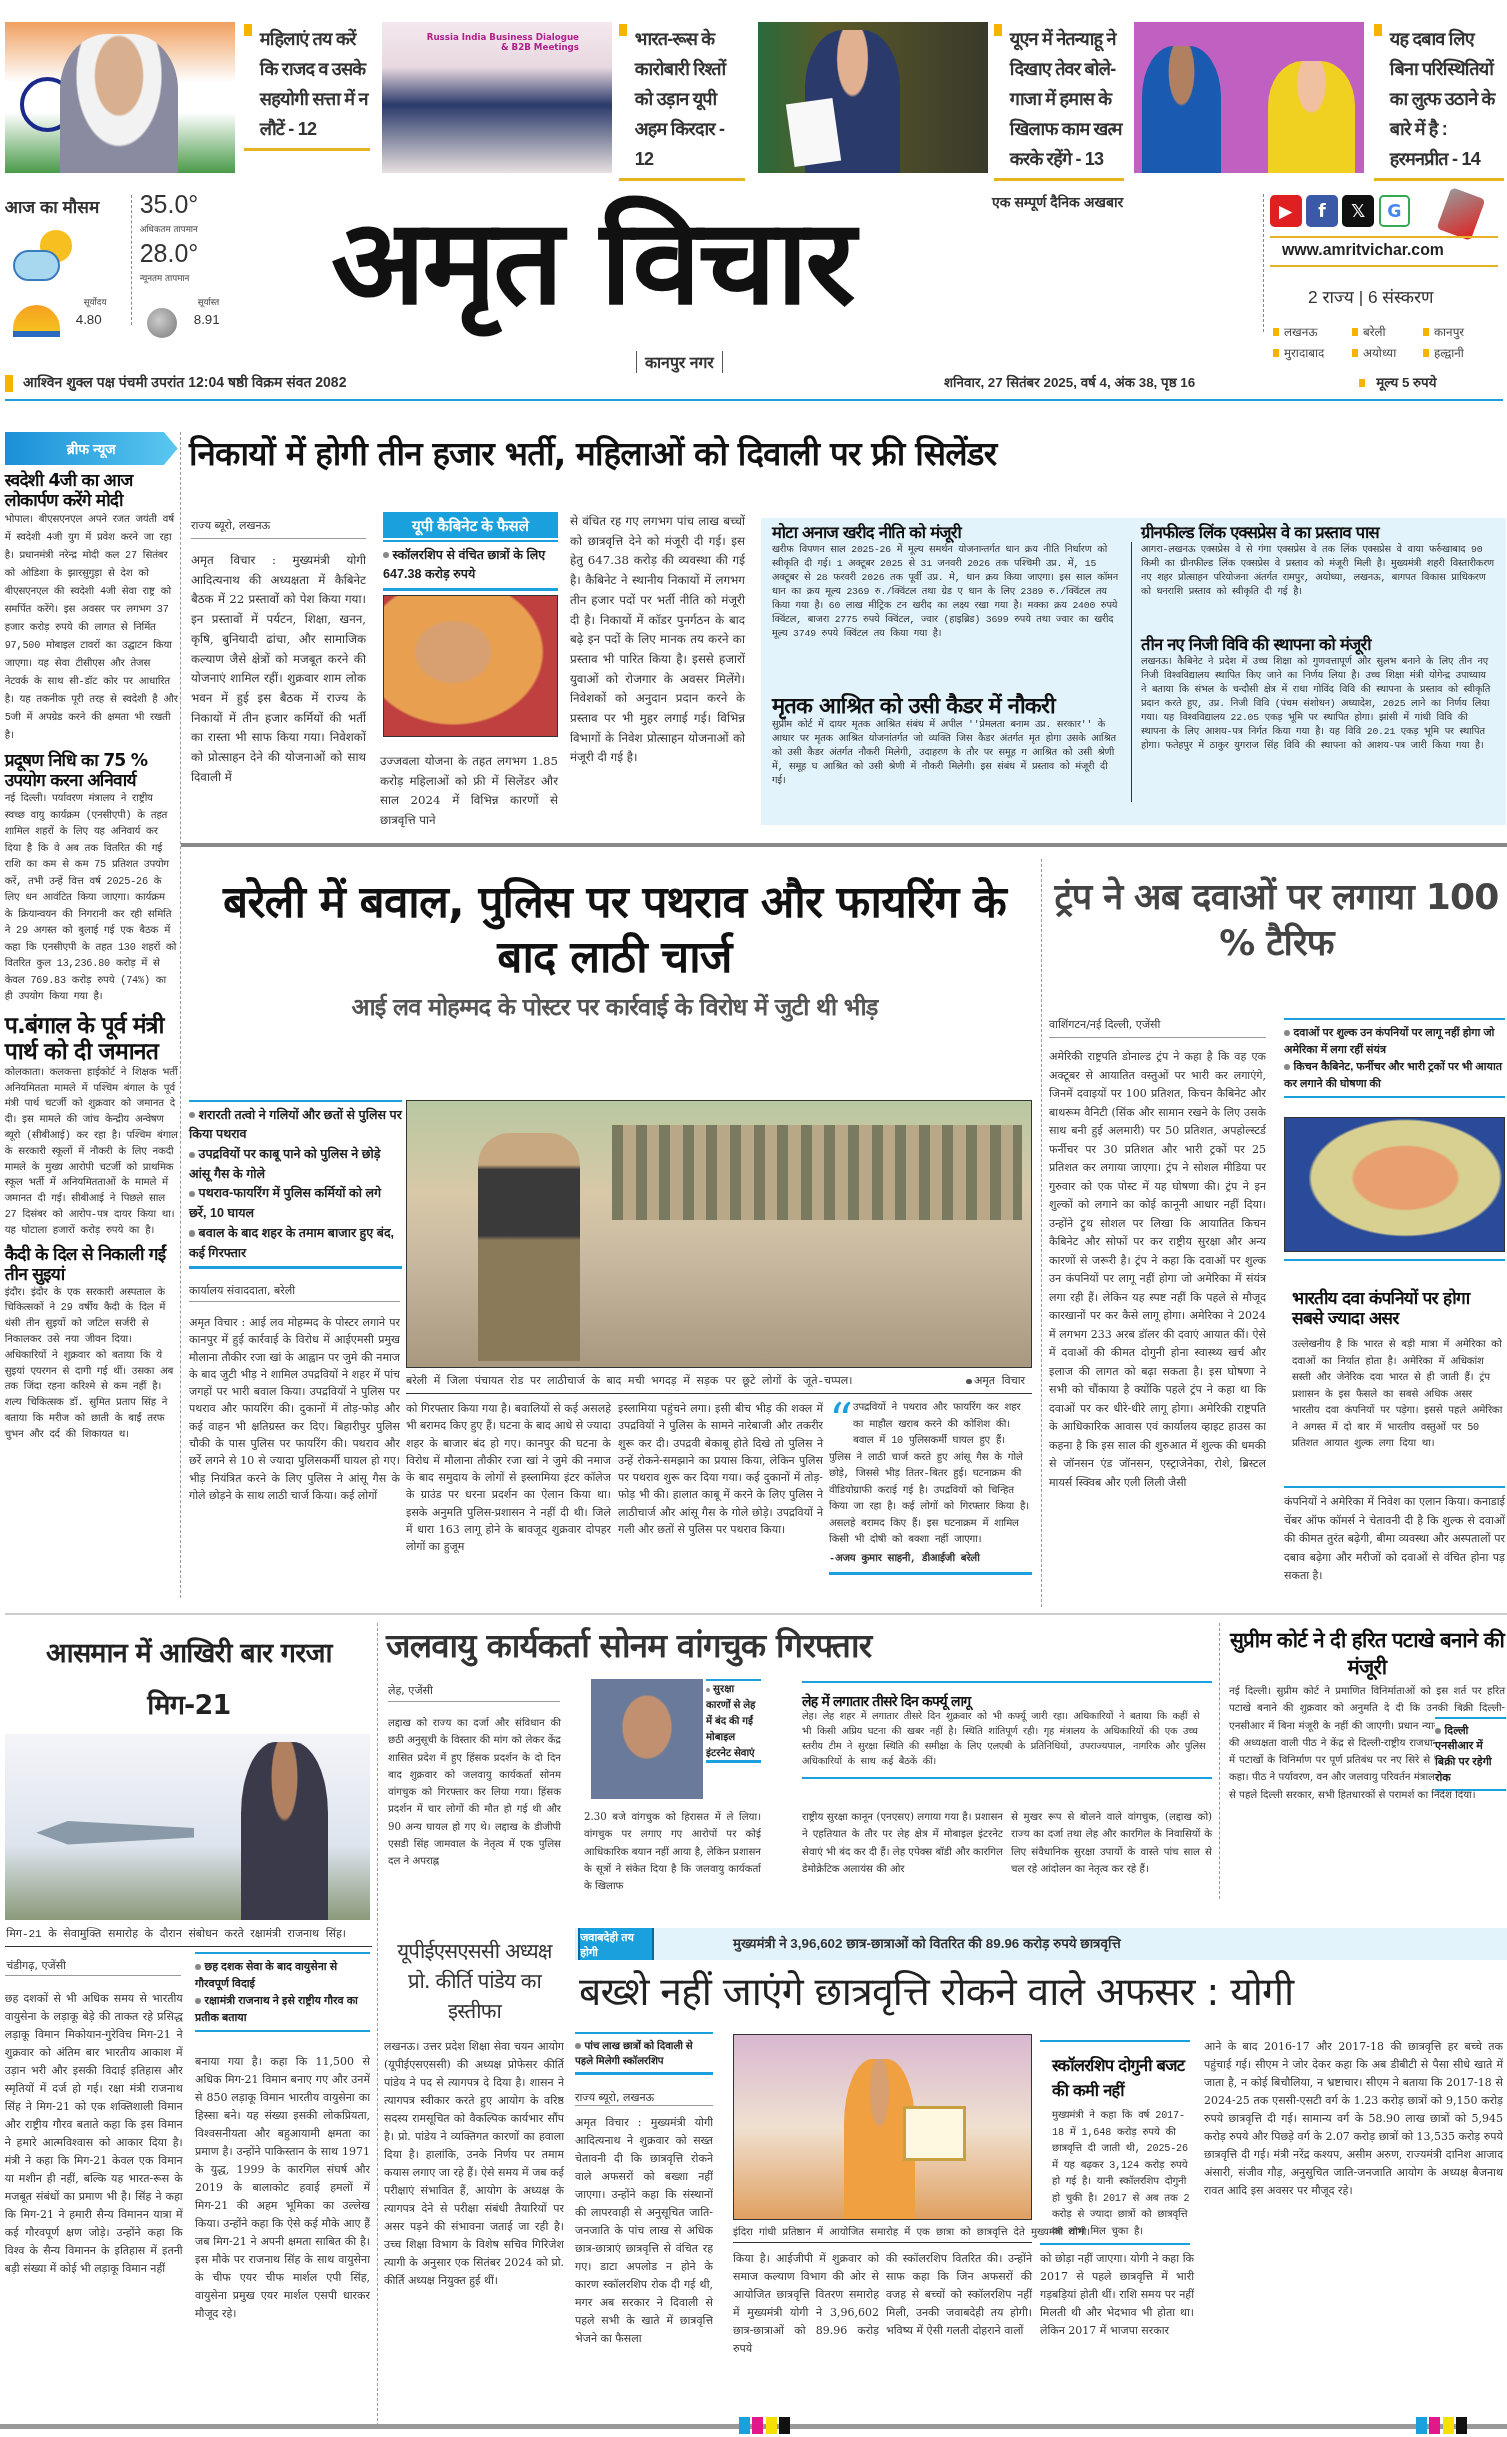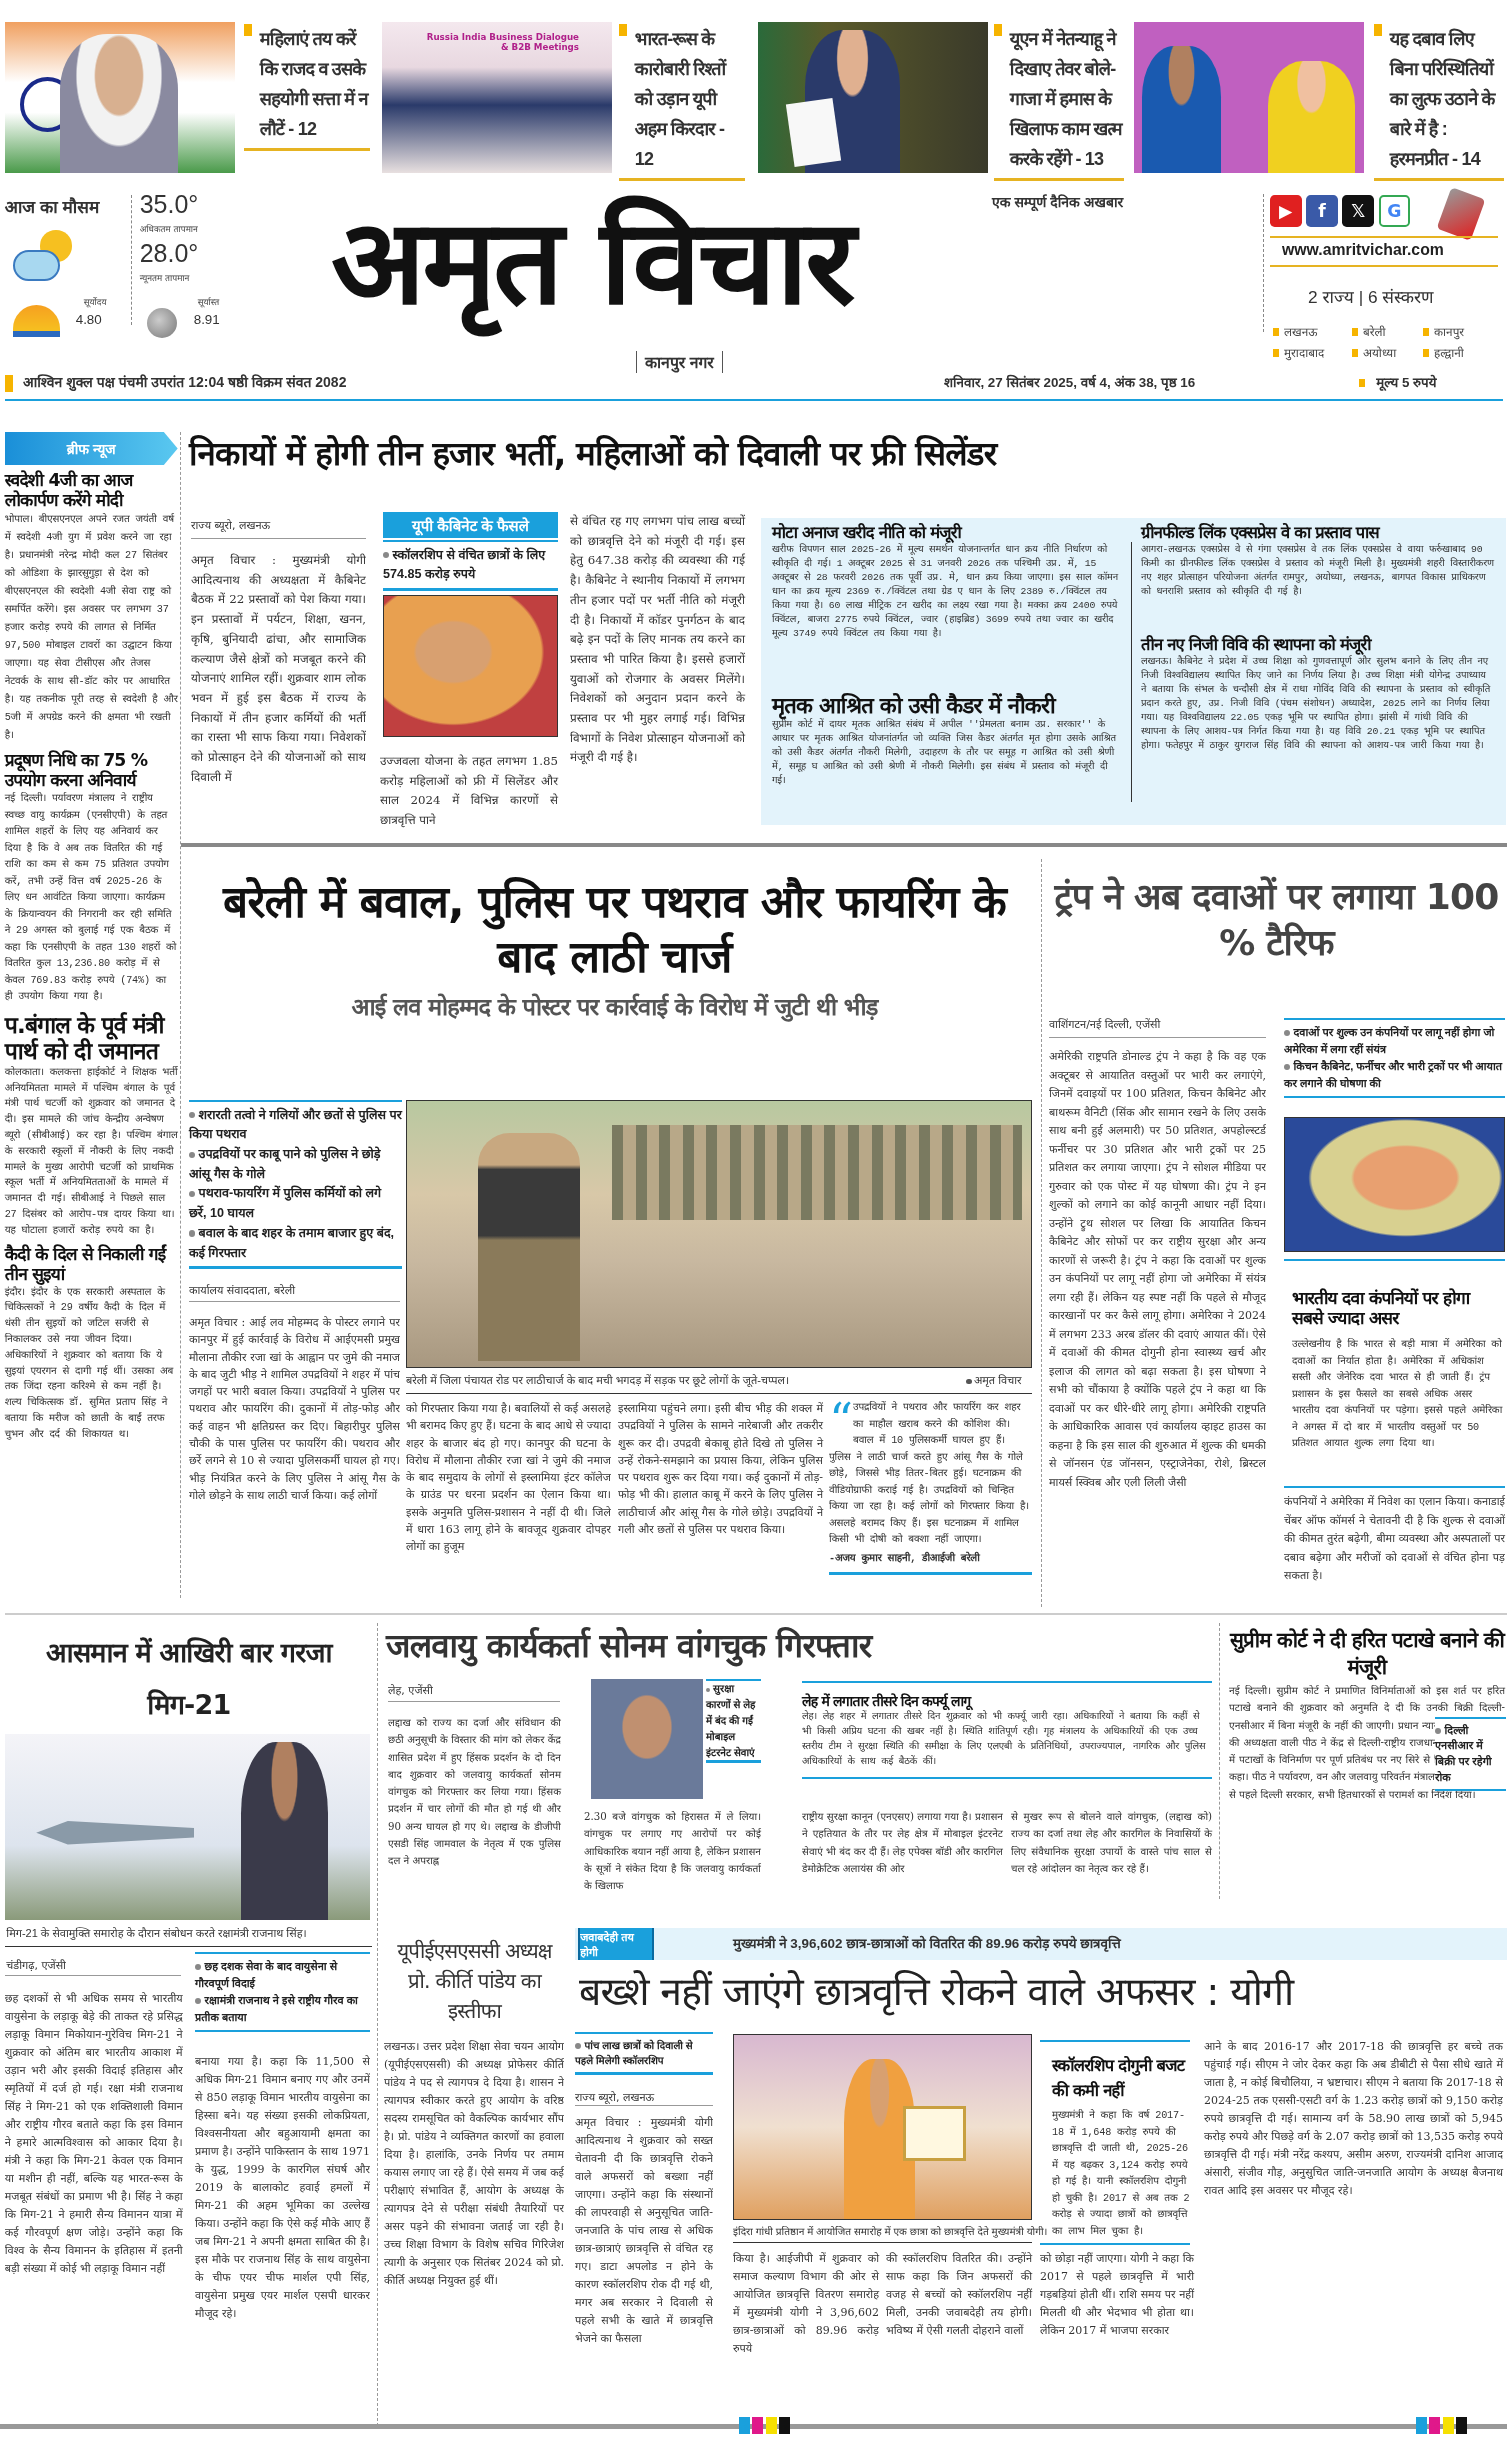--- a/index.html
+++ b/index.html
@@ -11,21 +11,21 @@
 .gold-line{height:3.2px;background:#e6b322}
 .vdash{border-left:1.6px dashed #888}
 .h-big{font-family:"DejaVu Sans",sans-serif;font-weight:700;color:#111;letter-spacing:-0.8px;line-height:1.15}
 .body-text{font-family:"DejaVu Serif",serif;font-size:11.8px;line-height:19.7px;color:#333;text-align:justify}
 .cond{font-family:Liberation Mono, monospace;font-size:11.8px;line-height:19px;color:#333;letter-spacing:-0.2px}
 .bul{font-family:"Liberation Sans",sans-serif;font-weight:700;font-size:12.6px;line-height:19.7px;color:#222}
 .bul .dot{display:inline-block;width:6.3px;height:6.3px;border-radius:50%;background:#888;margin-right:3.2px;vertical-align:middle}
 .blue-line{height:2.4px;background:#1aa0dc}
 .gray-line{height:0.8px;background:#999}
 .dateline{font-family:"DejaVu Sans",sans-serif;font-size:11px;color:#333}
-.caption{font-family:Liberation Sans, sans-serif;font-size:11px;color:#333}
+.caption{font-family:Liberation Mono, monospace;font-size:11px;color:#333}
 .social{width:31.5px;height:31.5px;border-radius:4.7px;display:inline-flex;align-items:center;justify-content:center;color:#fff;font-weight:700;font-size:17.3px;margin-right:4.7px}
 </style>
 </head>
 <body>
 
 <div class="abs" style="left:0;top:0;width:1508px;height:181px">
   <div class="abs ph" style="left:4.7px;top:22px;width:230px;height:151px;background:linear-gradient(180deg,#f0a060 0%,#fff 40%,#fff 60%,#4a9a4a 100%)">
     <div class="abs" style="left:15.8px;top:55px;width:55px;height:55px;border:4.7px solid #1a2a8a;border-radius:50%"></div>
     <div class="abs" style="left:55px;top:11.8px;width:118px;height:139px;background:radial-gradient(ellipse at 50% 30%,#d8b090 0 28%,#f2f2f2 30% 50%,#8a8aa0 52%);border-radius:40% 40% 0 0"></div>
   </div>
@@ -136,21 +136,21 @@
 </div>
 <div class="abs vdash" style="left:180px;top:432px;height:1166px;border-left:0.8px dashed #999"></div>
 
 <div class="abs h-big" style="left:189px;top:435px;width:1315px;font-size:33px;white-space:nowrap">निकायों में होगी तीन हजार भर्ती, महिलाओं को दिवाली पर फ्री सिलेंडर</div>
 <div class="abs dateline" style="left:191px;top:517px">राज्य ब्यूरो, लखनऊ</div>
 <div class="abs gray-line" style="left:191px;top:538px;width:175px"></div>
 <div class="abs body-text" style="left:191px;top:551px;width:175px;height:274px;overflow:hidden">अमृत विचार : मुख्यमंत्री योगी आदित्यनाथ की अध्यक्षता में कैबिनेट बैठक में 22 प्रस्तावों को पेश किया गया। इन प्रस्तावों में पर्यटन, शिक्षा, खनन, कृषि, बुनियादी ढांचा, और सामाजिक कल्याण जैसे क्षेत्रों को मजबूत करने की योजनाएं शामिल रहीं। शुक्रवार शाम लोक भवन में हुई इस बैठक में राज्य के निकायों में तीन हजार कर्मियों की भर्ती का रास्ता भी साफ किया गया। निवेशकों को प्रोत्साहन देने की योजनाओं को साथ दिवाली में</div>
 <div class="abs" style="left:383px;top:512px;width:175px">
   <div style="background:#1aa0dc;color:#fff;font-family:'Liberation Sans',sans-serif;font-weight:700;font-size:15px;padding:3.2px 7.9px;text-align:center">यूपी कैबिनेट के फैसले</div>
   <div class="blue-line" style="margin-top:1.6px"></div>
-  <div class="bul" style="padding:3.2px 0"><span class="dot"></span><span>स्कॉलरशिप से वंचित छात्रों के लिए 574.85 करोड़ रुपये</span></div>
+  <div class="bul" style="padding:3.2px 0"><span class="dot"></span><span>स्कॉलरशिप से वंचित छात्रों के लिए 647.38 करोड़ रुपये</span></div>
   <div class="blue-line"></div>
   <div class="ph" style="margin-top:4.7px;height:142px;border:0.8px solid #333;background:radial-gradient(ellipse at 40% 40%,#d8a070 0 25%,#e8a050 27% 60%,#c04040 62%)"></div>
 </div>
 <div class="abs body-text" style="left:380px;top:752px;width:178px">उज्जवला योजना के तहत लगभग 1.85 करोड़ महिलाओं को फ्री में सिलेंडर और साल 2024 में विभिन्न कारणों से छात्रवृत्ति पाने</div>
 <div class="abs body-text" style="left:570px;top:512px;width:175px">से वंचित रह गए लगभग पांच लाख बच्चों को छात्रवृत्ति देने को मंजूरी दी गई। इस हेतु 647.38 करोड़ की व्यवस्था की गई है। कैबिनेट ने स्थानीय निकायों में लगभग तीन हजार पदों पर भर्ती नीति को मंजूरी दी है। निकायों में कॉडर पुनर्गठन के बाद बढ़े इन पदों के लिए मानक तय करने का प्रस्ताव भी पारित किया है। इससे हजारों युवाओं को रोजगार के अवसर मिलेंगे। निवेशकों को अनुदान प्रदान करने के प्रस्ताव पर भी मुहर लगाई गई। विभिन्न विभागों के निवेश प्रोत्साहन योजनाओं को मंजूरी दी गई है।</div>
 
 <div class="abs" style="left:761px;top:518px;width:745px;height:307px;background:#e3f3fb">
   <div class="abs" style="left:11px;top:6.3px;width:354px">
     <div class="h-big" style="font-size:16.5px">मोटा अनाज खरीद नीति को मंजूरी</div>
     <div class="cond" style="font-size:9.8px;line-height:14px">खरीफ विपणन साल 2025-26 में मूल्य समर्थन योजनान्तर्गत धान क्रय नीति निर्धारण को स्वीकृति दी गई। 1 अक्टूबर 2025 से 31 जनवरी 2026 तक पश्चिमी उप्र. में, 15 अक्टूबर से 28 फरवरी 2026 तक पूर्वी उप्र. मे, धान क्रय किया जाएगा। इस साल कॉमन धान का क्रय मूल्य 2369 रु./क्विंटल तथा ग्रेड ए धान के लिए 2389 रु./क्विंटल तय किया गया है। 60 लाख मीट्रिक टन खरीद का लक्ष्य रखा गया है। मक्का क्रय 2400 रुपये क्विंटल, बाजरा 2775 रुपये क्विंटल, ज्वार (हाइब्रिड) 3699 रुपये तथा ज्वार का खरीद मूल्य 3749 रुपये क्विंटल तय किया गया है।</div>

